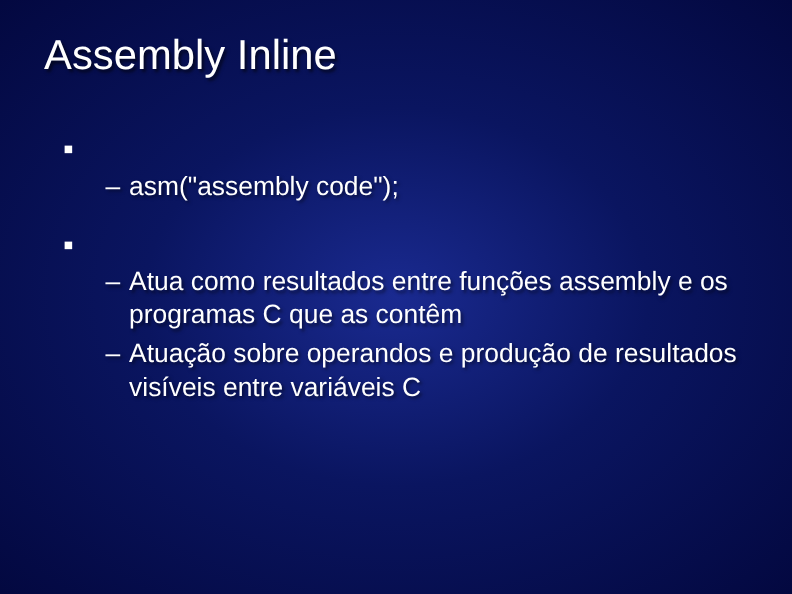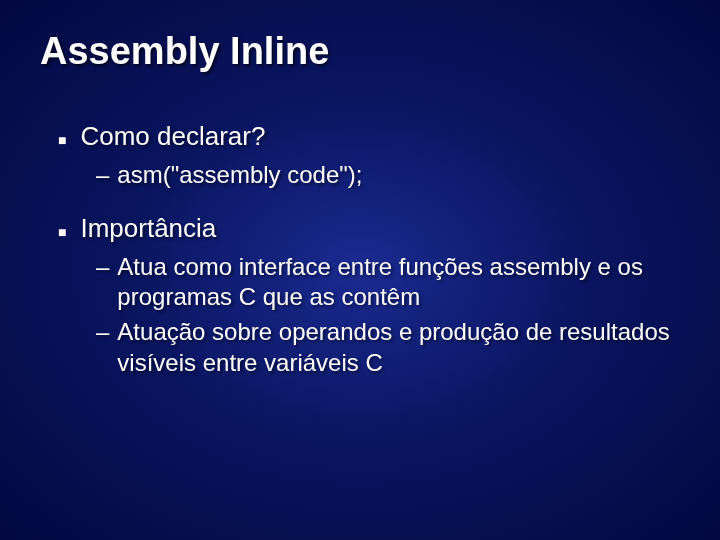--- a/index.html
+++ b/index.html
@@ -5,21 +5,21 @@
   * { margin: 0; padding: 0; box-sizing: border-box; }
   html, body { width: 720px; height: 540px; overflow: hidden; }
   body {
     background: radial-gradient(ellipse at center, #1a2a90 0%, #0a1560 45%, #030840 100%);
     font-family: Verdana, Tahoma, Geneva, sans-serif;
     color: #ffffff;
     padding: 30px 40px 0 40px;
   }
   .title {
     font-size: 38px;
-    font-weight: bold;
+    font-weight: normal;
     margin-bottom: 48px;
     text-shadow: 2px 2px 3px rgba(0,0,0,0.6);
   }
   .bullet-row {
     display: flex;
     align-items: baseline;
     margin-left: 18px;
     margin-bottom: 6px;
   }
   .bullet-marker {
@@ -49,31 +49,29 @@
   }
   .group-gap { margin-top: 22px; }
 </style>
 </head>
 <body>
 
 <div class="title">Assembly Inline</div>
 
 <div class="bullet-row">
   <span class="bullet-marker">■</span>
-  <span class="bullet-text">Como declarar?</span>
 </div>
 <div class="sub-row">
   <span class="sub-marker">–</span>
   <span class="sub-text">asm("assembly code");</span>
 </div>
 
 <div class="bullet-row group-gap">
   <span class="bullet-marker">■</span>
-  <span class="bullet-text">Importância</span>
 </div>
 <div class="sub-row">
   <span class="sub-marker">–</span>
-  <span class="sub-text">Atua como interface entre funções assembly e os programas C que as contêm</span>
+  <span class="sub-text">Atua como resultados entre funções assembly e os programas C que as contêm</span>
 </div>
 <div class="sub-row">
   <span class="sub-marker">–</span>
   <span class="sub-text">Atuação sobre operandos e produção de resultados visíveis entre variáveis C</span>
 </div>
 
 </body></html>

